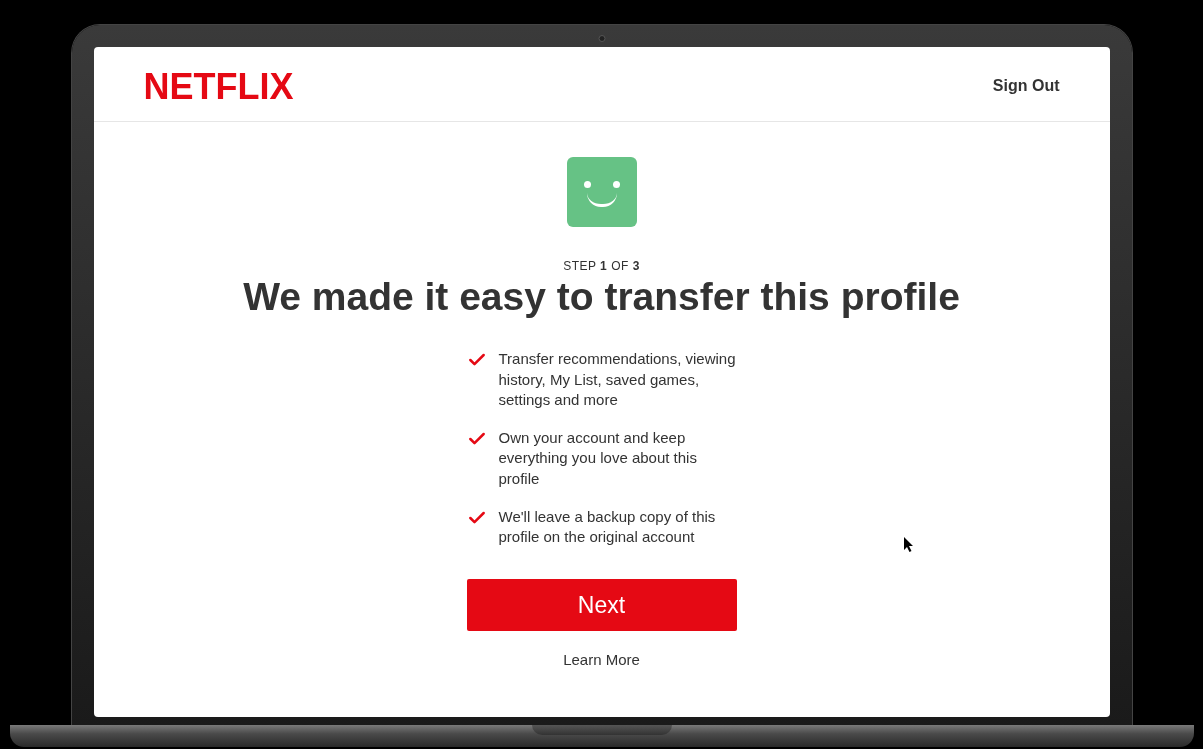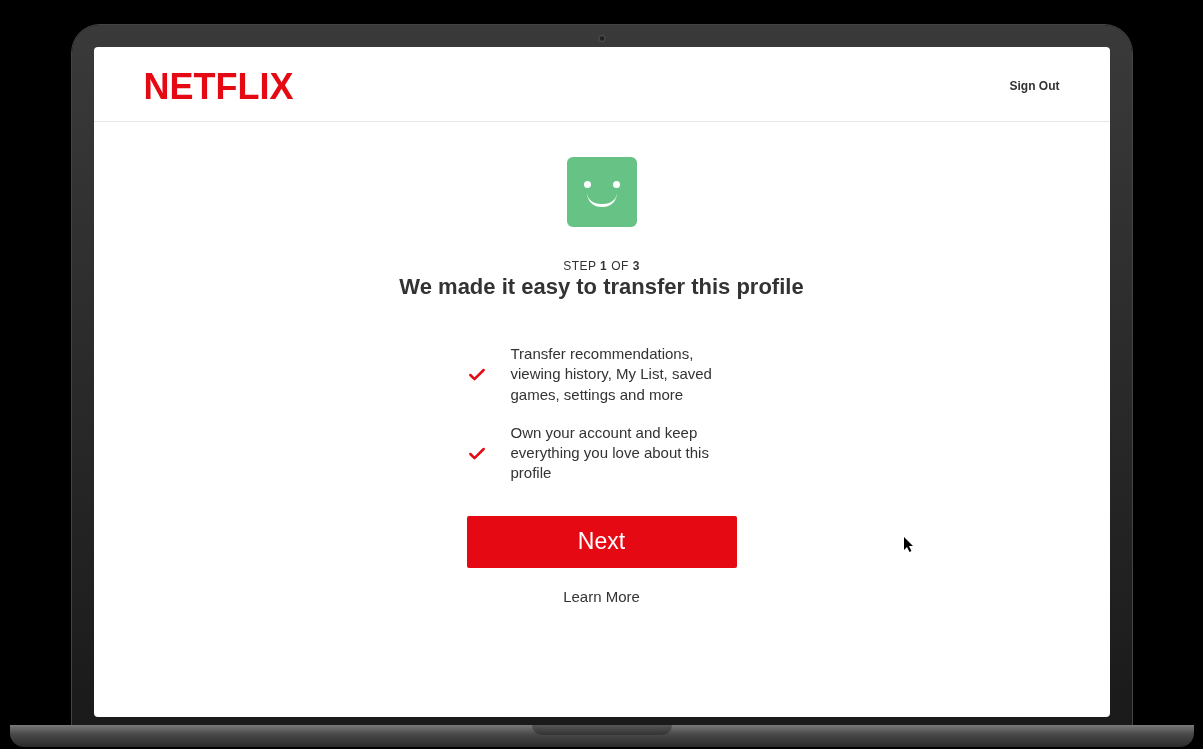--- a/index.html
+++ b/index.html
@@ -73,21 +73,21 @@
     }
     .logo {
       color: #e50914;
       font-size: 36px;
       font-weight: 900;
       letter-spacing: 0px;
       transform: scaleY(1.05);
     }
     .sign-out {
       color: #333;
-      font-size: 12px;
+      font-size: 16px;
       font-weight: 700;
       cursor: pointer;
     }
     .content {
       display: flex;
       flex-direction: column;
       align-items: center;
       padding-top: 35px;
     }
     .avatar {
@@ -123,34 +123,34 @@
     }
     .step-indicator {
       font-size: 12px;
       color: #333;
       letter-spacing: 0.5px;
     }
     .step-indicator .bold {
       font-weight: 700;
     }
     .headline {
-      font-size: 22px;
+      font-size: 39px;
       font-weight: 700;
       color: #333;
       line-height: 1.25;
-      margin-bottom: 44px;
+      margin-bottom: 28px;
     }
     .benefits {
       width: 270px;
       margin-bottom: 14px;
     }
     .benefit-item {
       display: flex;
-      align-items: center;
-      gap: 24px;
+      align-items: flex-start;
+      gap: 12px;
       margin-bottom: 18px;
     }
     .check-icon {
       flex-shrink: 0;
       width: 20px;
       height: 20px;
       margin-top: 1px;
     }
     .check-icon svg {
       width: 100%;
@@ -234,20 +234,28 @@
           <div class="benefit-text">Transfer recommendations, viewing history, My List, saved games, settings and more</div>
         </div>
         <div class="benefit-item">
           <div class="check-icon">
             <svg viewBox="0 0 24 24" fill="none" stroke="#e50914" stroke-width="3" stroke-linecap="round" stroke-linejoin="round">
                 <polyline points="4 12 9 17 20 6"></polyline>
               </svg>
           </div>
           <div class="benefit-text">Own your account and keep everything you love about this profile</div>
         </div>
+        <div class="benefit-item">
+          <div class="check-icon">
+            <svg viewBox="0 0 24 24" fill="none" stroke="#e50914" stroke-width="3" stroke-linecap="round" stroke-linejoin="round">
+                <polyline points="4 12 9 17 20 6"></polyline>
+              </svg>
+          </div>
+          <div class="benefit-text">We'll leave a backup copy of this profile on the original account</div>
+        </div>
       </div>
 
 
       <button class="next-button">Next</button>
 
       <div class="learn-more">Learn More</div>
 
     </div>
 
     <div class="cursor">

